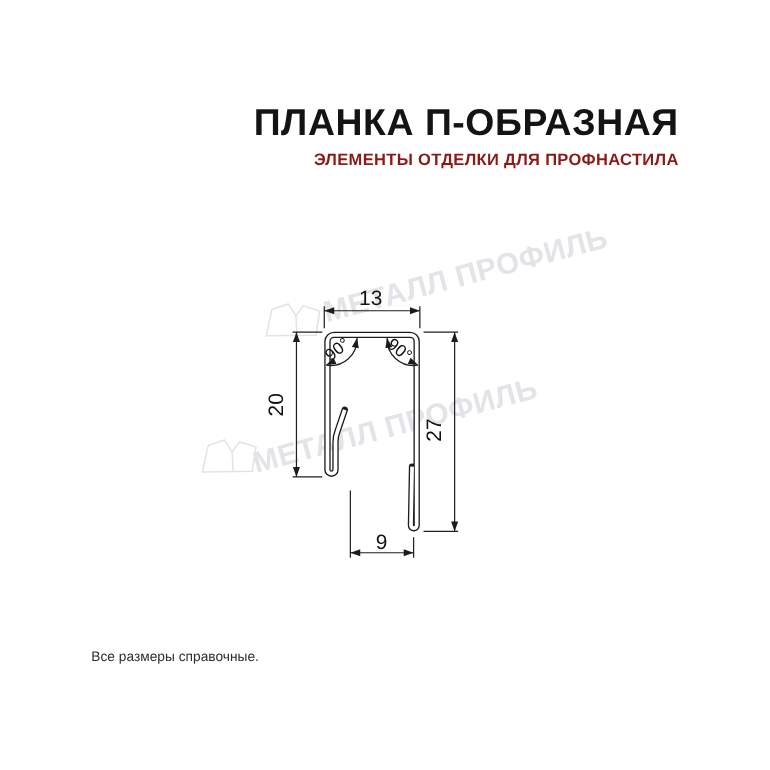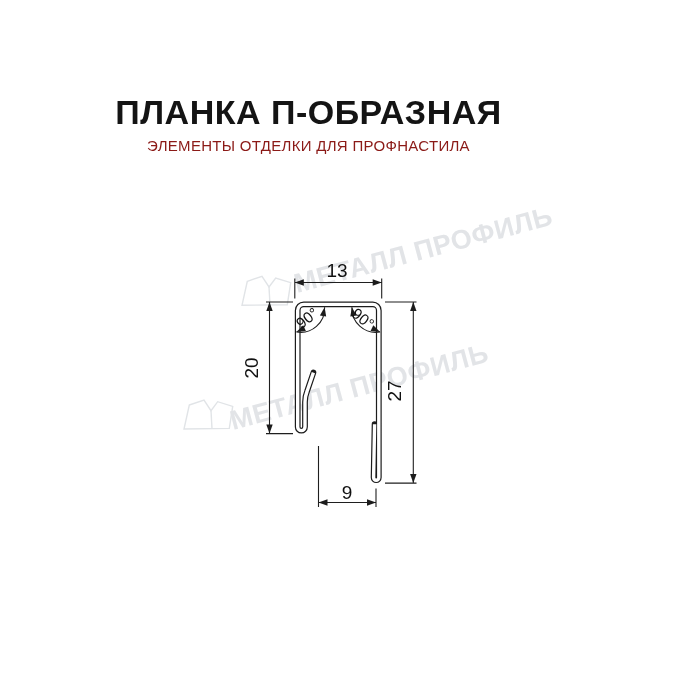--- a/index.html
+++ b/index.html
@@ -1,21 +1,21 @@
 <!DOCTYPE html>
 <html><head>
 <meta charset="utf-8">
 <style>
   html,body{margin:0;padding:0;background:#ffffff;}
   body{width:700px;height:700px;position:relative;overflow:hidden;
        font-family:"Liberation Sans",sans-serif;}
-  .header{position:absolute;top:94px;left:0;width:617px;text-align:center;}
+  .header{position:absolute;top:94px;left:0;width:617px;text-align:right;}
   .title{font-size:34px;line-height:37px;font-weight:800;letter-spacing:0.5px;
          color:#141414;}
-  .subtitle{margin-top:6px;font-size:15px;font-weight:400;letter-spacing:0.3px;
+  .subtitle{margin-top:6px;font-size:15px;font-weight:700;letter-spacing:0.3px;
             color:#8B1A17;}
   .stage{position:absolute;top:0;left:0;}
   .footer{position:absolute;left:83px;top:591px;font-size:12.5px;line-height:12px;
           color:#2e2e2e;}
   .footer div{margin-bottom:0.5px;}
   
   .wm-line{stroke:#e1e4e7;stroke-width:1.4;fill:none;}
   .wm-text{font-size:27px;font-weight:700;letter-spacing:0.5px;fill:#e2e4e7;}
   .sheet-black{stroke:#1c1c1c;stroke-width:5.8;fill:none;
                stroke-linecap:round;stroke-linejoin:round;}
@@ -105,13 +105,14 @@
 
   <g>
     <path class="thin" d="M351.9,307.2 A24,24 0 0 0 380.1,331.9"></path>
     <path class="arr" d="M0,0 L9,3.2 L9,-3.2 Z" transform="translate(351.9,307.2) rotate(80)"></path>
     <path class="arr" d="M0,0 L9,3.2 L9,-3.2 Z" transform="translate(380.1,331.9) rotate(205)"></path>
     <text class="ang-text" transform="translate(363,318.5) rotate(38)" text-anchor="middle" dominant-baseline="central">90°</text>
   </g>
 </svg>
 
 <div class="footer">
+  <div>Все размеры справочные.</div>
 </div>
 
 </body></html>

